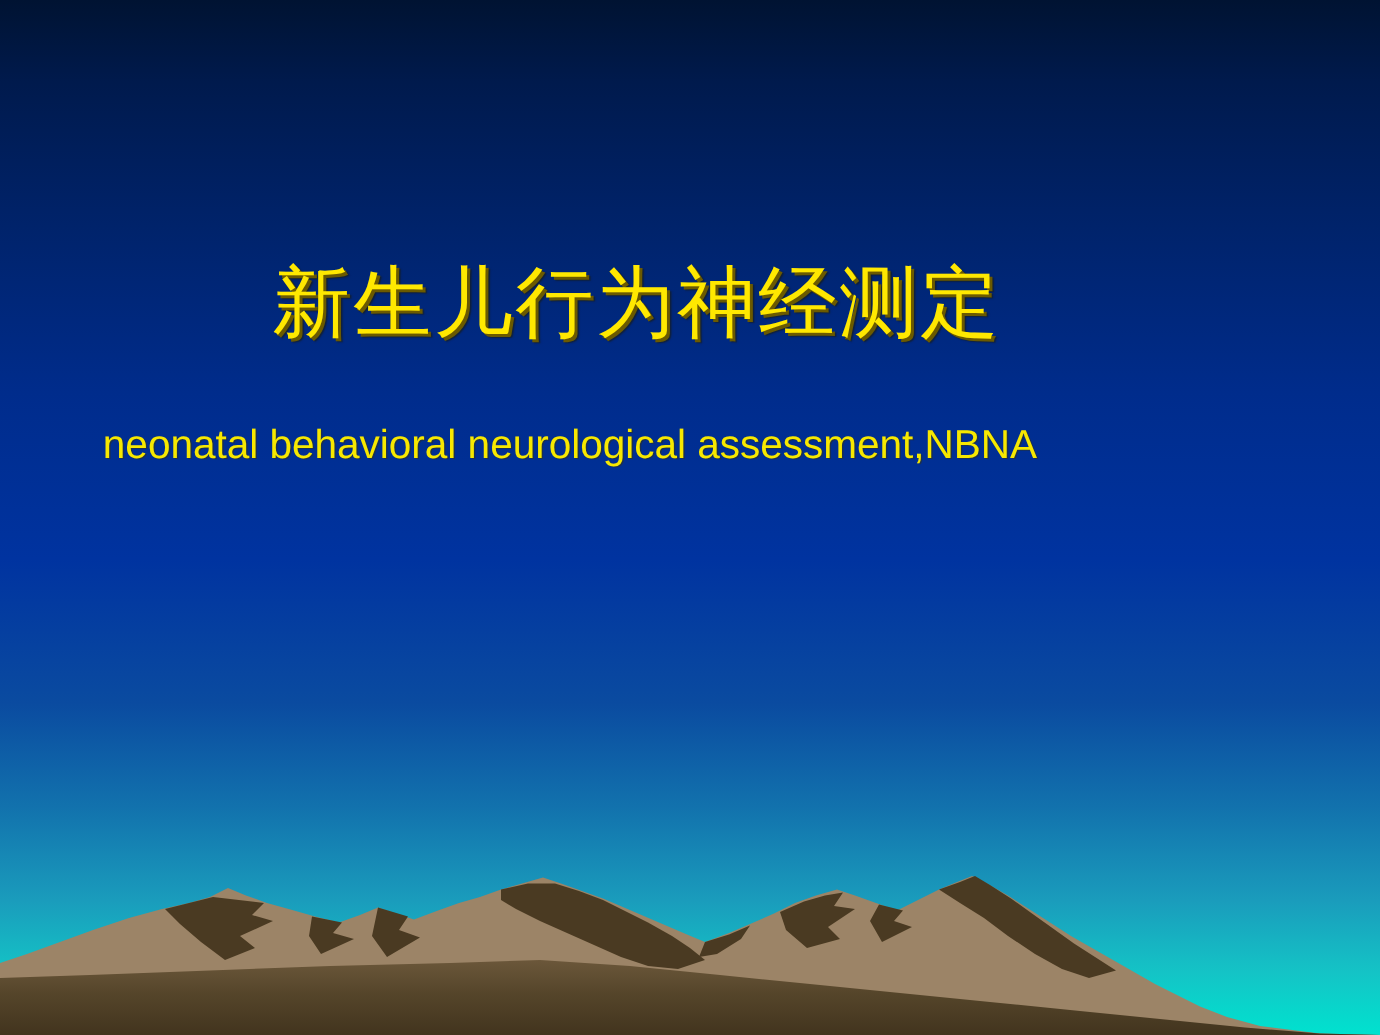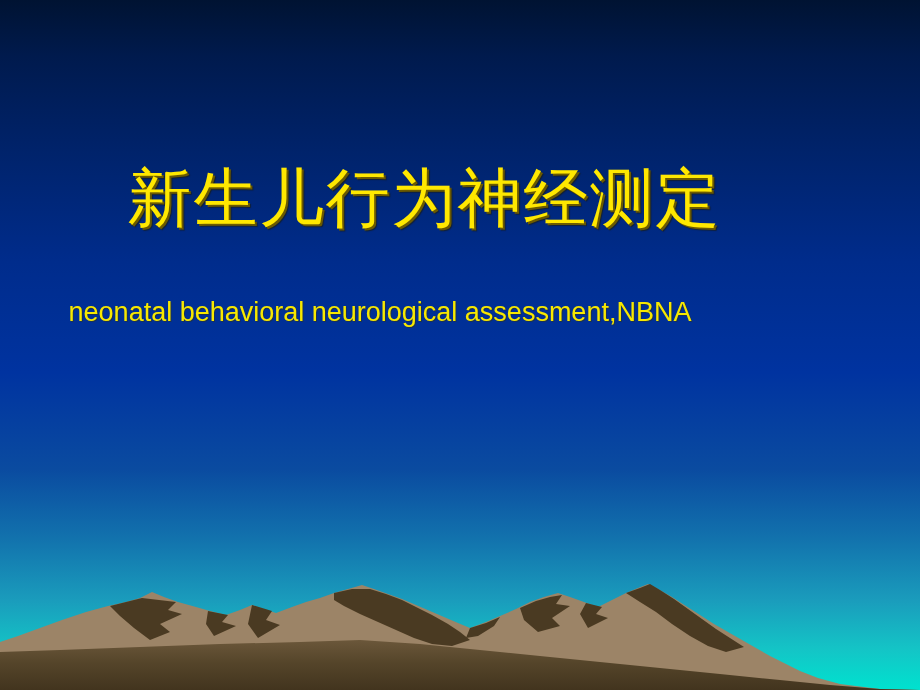--- a/index.html
+++ b/index.html
@@ -58,36 +58,36 @@
     top: 0;
     width: 920px;
   }
 
   #title {
     position: absolute;
     left: 0;
     top: 163px;
     width: 849px;
     text-align: center;
-    font-family: Liberation Mono, monospace;
-    font-size: 64px;
+    font-family: Liberation Serif, serif;
+    font-size: 52px;
     line-height: 80px;
     font-weight: 400;
     letter-spacing: 2px;
     color: #ffe800;
     text-shadow:
        2px 2px 0 #6b5a00,
        3px 3px 1px rgba(30,25,0,0.55);
     white-space: nowrap;
   }
 
   #subtitle {
     position: absolute;
     left: 0;
-    top: 296px;
+    top: 280px;
     width: 760px;
     text-align: center;
     font-family: "Liberation Sans", sans-serif;
     font-size: 27px;
     line-height: 32px;
     font-weight: 400;
     color: #f7e800;
     text-shadow: 1px 1px 0 rgba(60,50,0,0.45);
     white-space: nowrap;
   }

